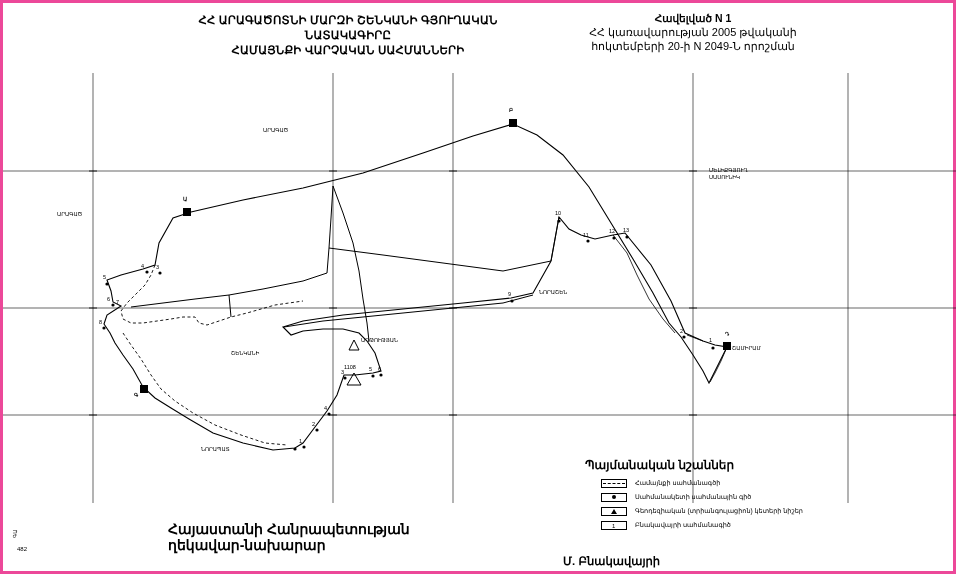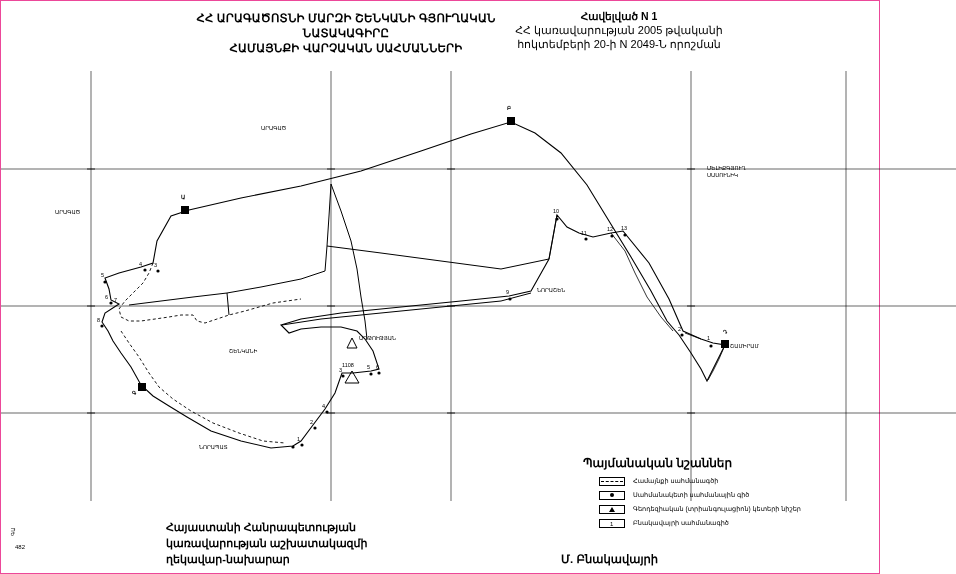--- a/index.html
+++ b/index.html
@@ -10,23 +10,23 @@
   body {
     width: 956px;
     height: 574px;
     font-family: "Liberation Sans", sans-serif;
     color: #000000;
     overflow: hidden;
     position: relative;
   }
   #page {
     position: relative;
-    width: 880px;
+    width: 956px;
     height: 574px;
-    border: 1px solid #ec4899;
+    border: 3px solid #ec4899;
     box-sizing: border-box;
     background: #ffffff;
   }
   
   .title-block {
     position: absolute;
     left: 120px;
     top: 10px;
     width: 450px;
     text-align: center;
@@ -126,21 +126,21 @@
     margin-left: -2px;
     font-size: 6px;
     line-height: 10px;
   }
   .legend-label { white-space: nowrap; }
   
   .footer-left {
     position: absolute;
     left: 165px;
     top: 518px;
-    font-size: 11px;
+    font-size: 14px;
     font-weight: bold;
     line-height: 16px;
   }
   .footer-right {
     position: absolute;
     left: 560px;
     top: 551px;
     font-size: 11.5px;
     font-weight: bold;
   }
@@ -346,21 +346,20 @@
     </div>
 
     <div class="legend-row">
       <span class="legend-key key-num"></span>
       <span class="legend-label">Բնակավայրի սահմանագիծ</span>
     </div>
   </div>
 
   <div class="footer-left">
     <div>Հայաստանի Հանրապետության</div>
-    <div>կառավարության աշխատակազմի</div>
     <div>ղեկավար-նախարար</div>
   </div>
 
   <div class="footer-right">Մ. Բնակավայրի</div>
 
   <div class="side-code" style="top:535px;">ԳԱ</div>
   <div class="side-code2">482</div>
 
 </div>
 

